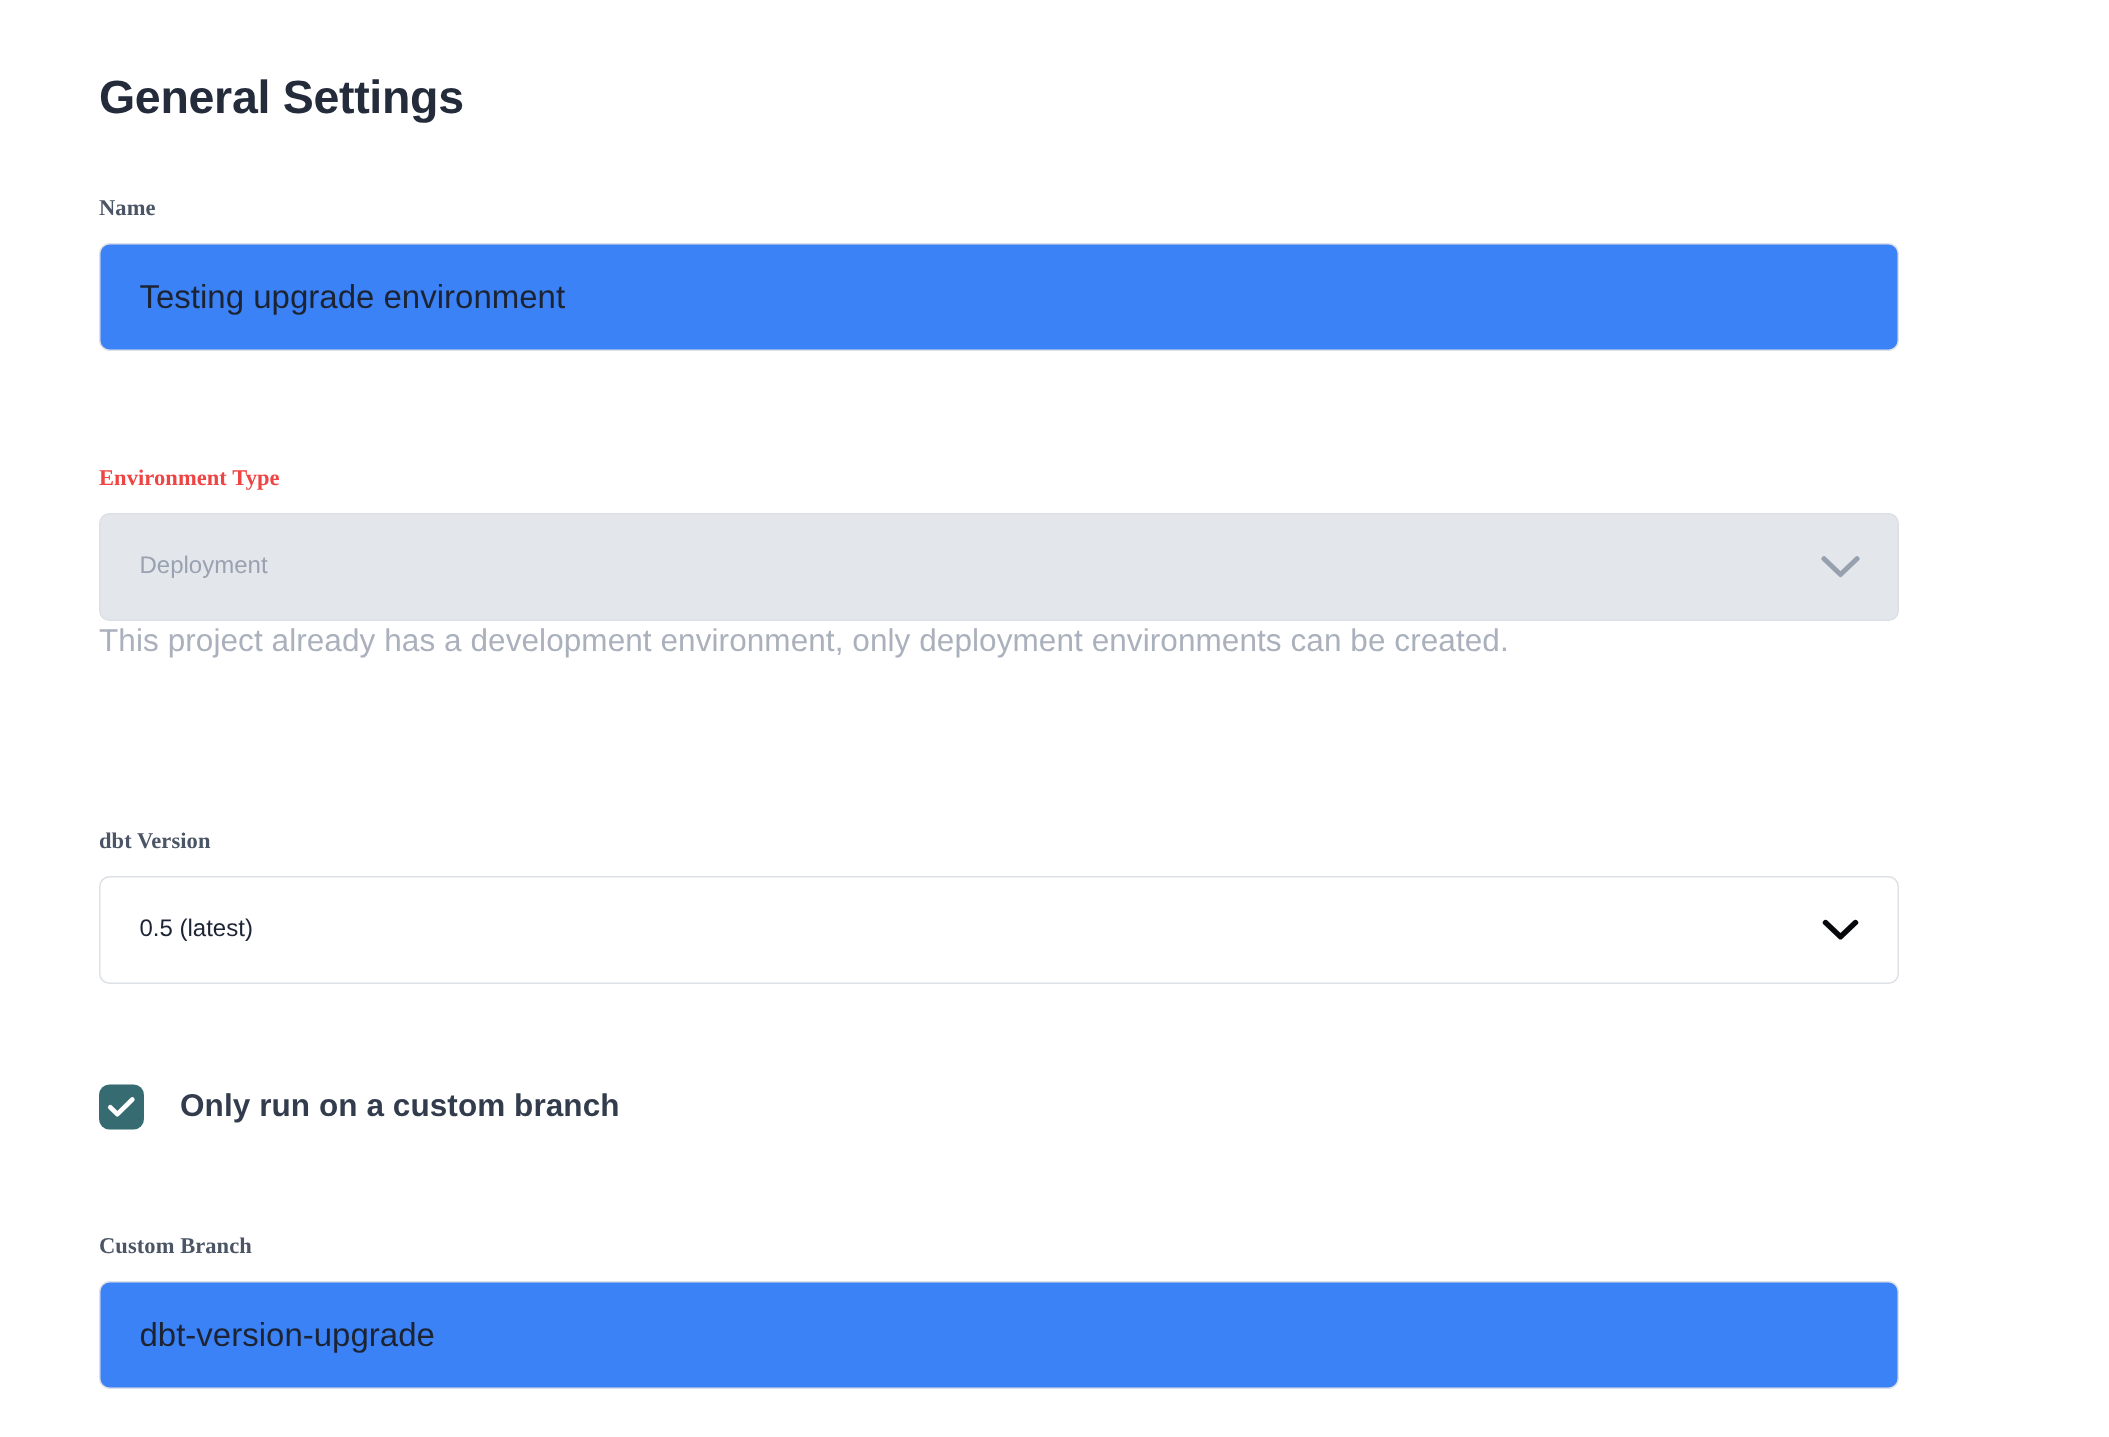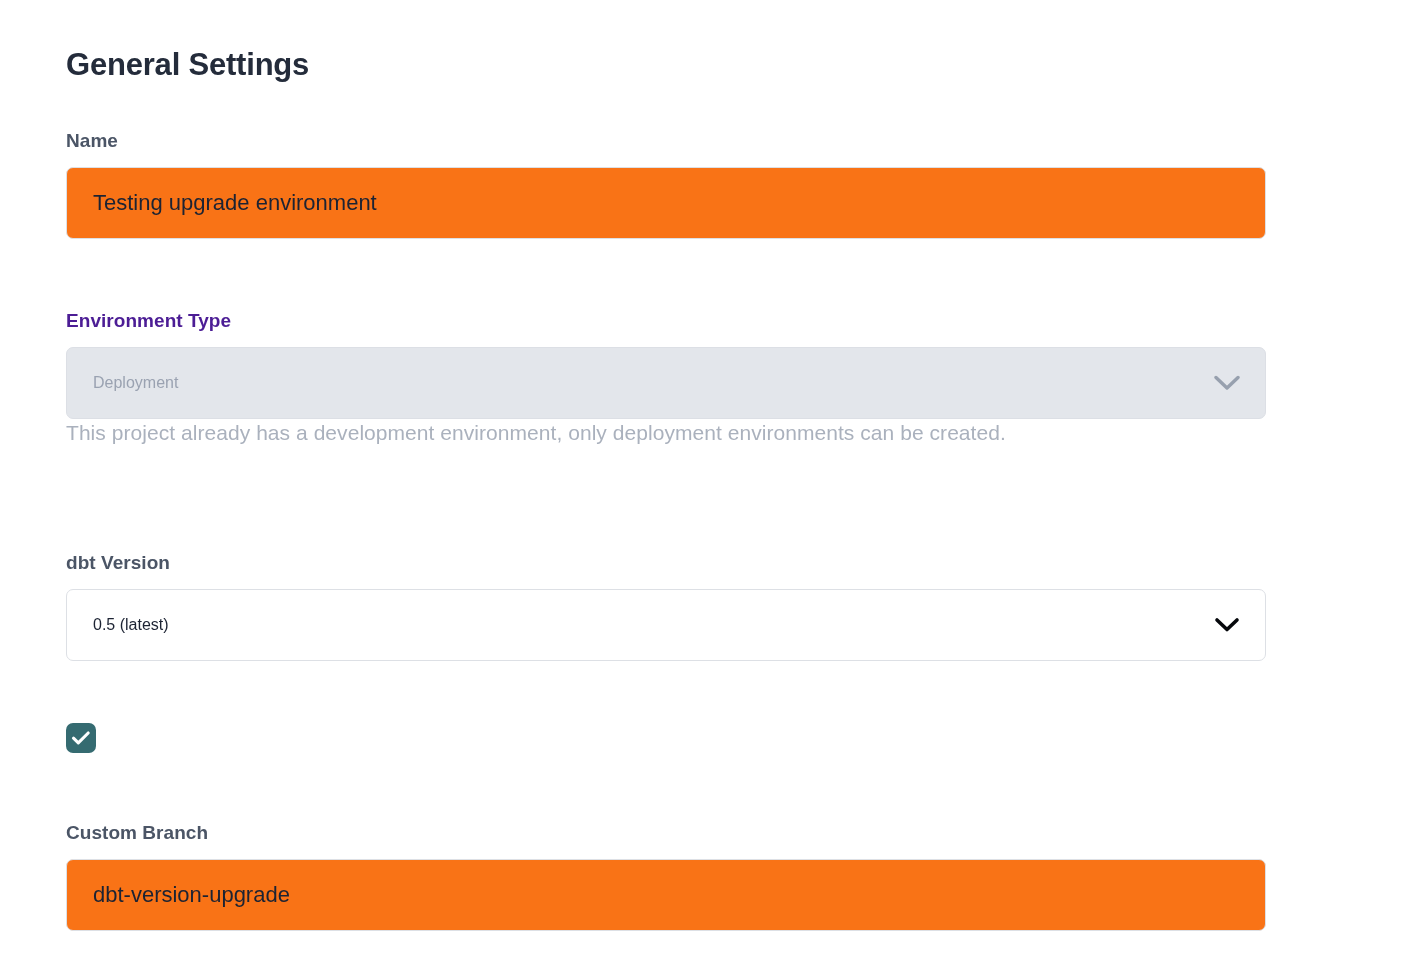--- a/index.html
+++ b/index.html
@@ -36,38 +36,39 @@
     line-height: 1.2;
   }
 
   .field-group {
     position: absolute;
     left: 66px;
     width: 1200px;
   }
 
   .field-label {
-    font-size: 19px;
+    font-size: 15px;
     font-weight: 700;
     color: #4b5566;
     line-height: 1.2;
     margin-bottom: 14px;
     letter-spacing: 0.05px;
+    font-family: Liberation Serif, serif;
   }
   .field-label.disabled {
-    color: #4c1d95;
+    color: #ef4444;
   }
 
   .text-input {
     box-sizing: border-box;
     width: 1200px;
     height: 72px;
     border: 1px solid #dde0e5;
     border-radius: 7px;
-    background: #f97316;
+    background: #3b82f6;
     font-family: "Liberation Sans", sans-serif;
     font-size: 22px;
     color: #1c2333;
     padding: 0 26px;
     line-height: 70px;
     outline: none;
     display: block;
   }
 
   .select-wrap {
@@ -177,20 +178,21 @@
       </span>
     </div>
   </div>
 
   <div class="checkbox-row" style="top:723px;">
     <span class="checkbox">
       <svg width="20" height="16" viewBox="0 0 20 16" fill="none" aria-hidden="true">
         <path d="M2.5 8.2 L7.3 12.8 L17.2 3" stroke="#ffffff" stroke-width="3.1" stroke-linecap="round" stroke-linejoin="round"></path>
       </svg>
     </span>
+    <span class="checkbox-label">Only run on a custom branch</span>
   </div>
 
   <div class="field-group" style="top:822px;">
     <div class="field-label">Custom Branch</div>
     <input class="text-input" type="text" value="dbt-version-upgrade" style="">
   </div>
 
 </div>
 
 </body></html>

